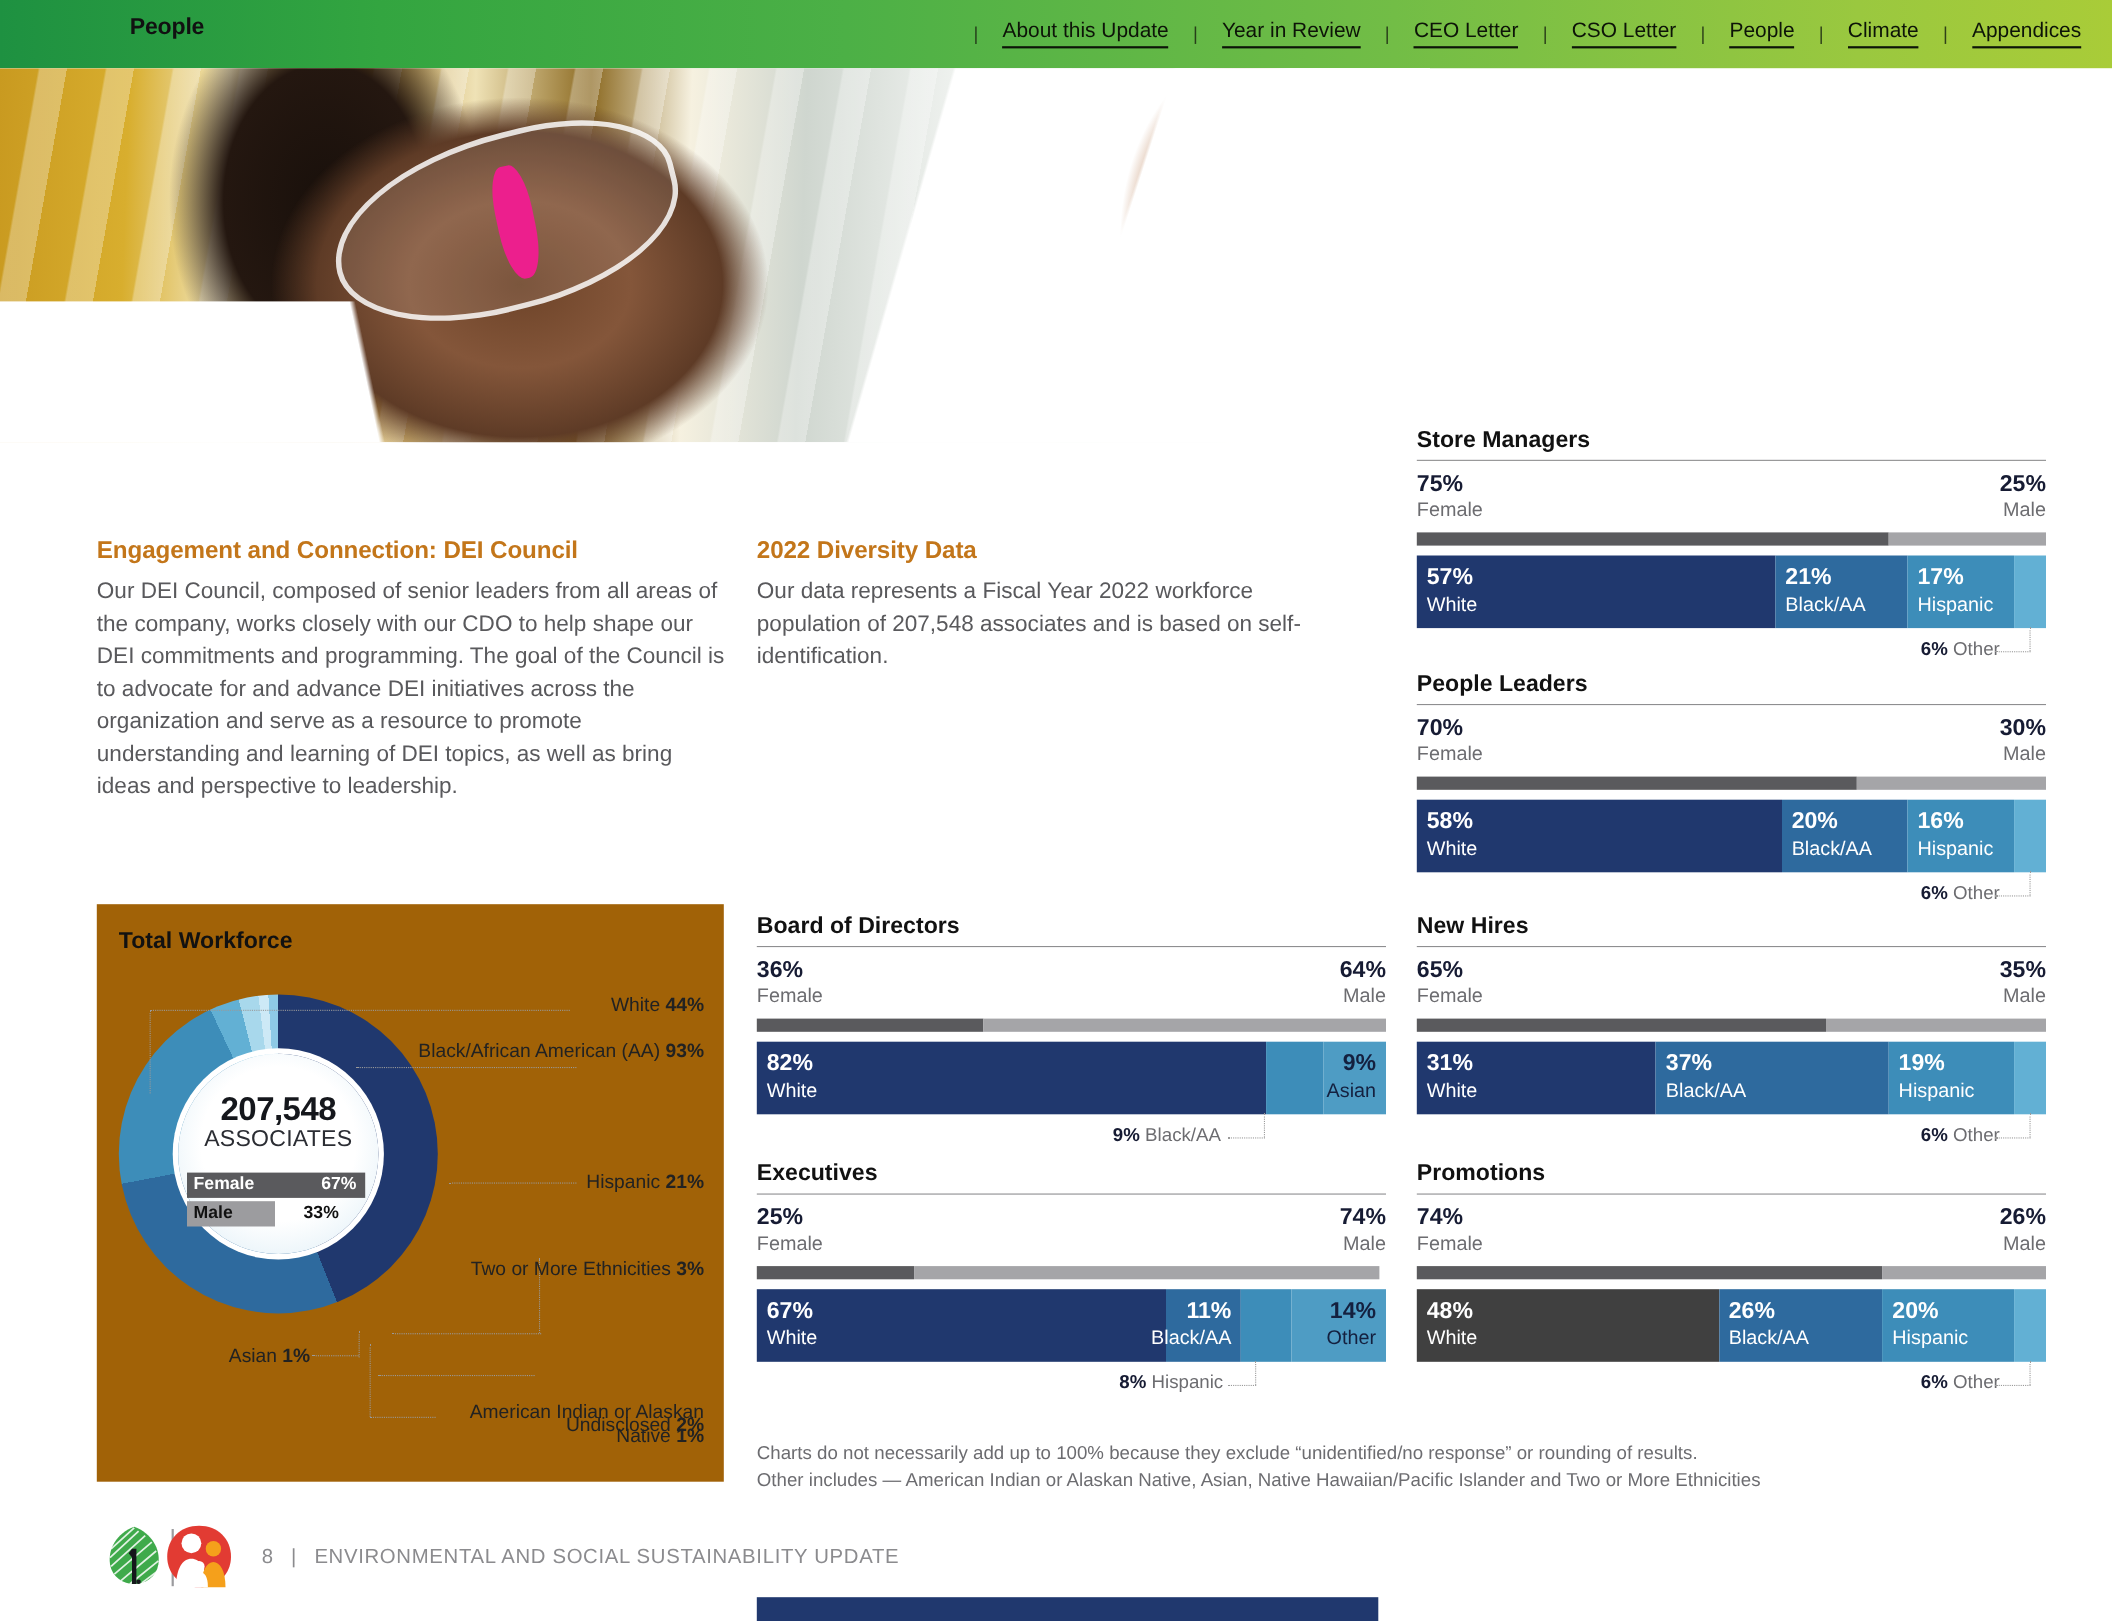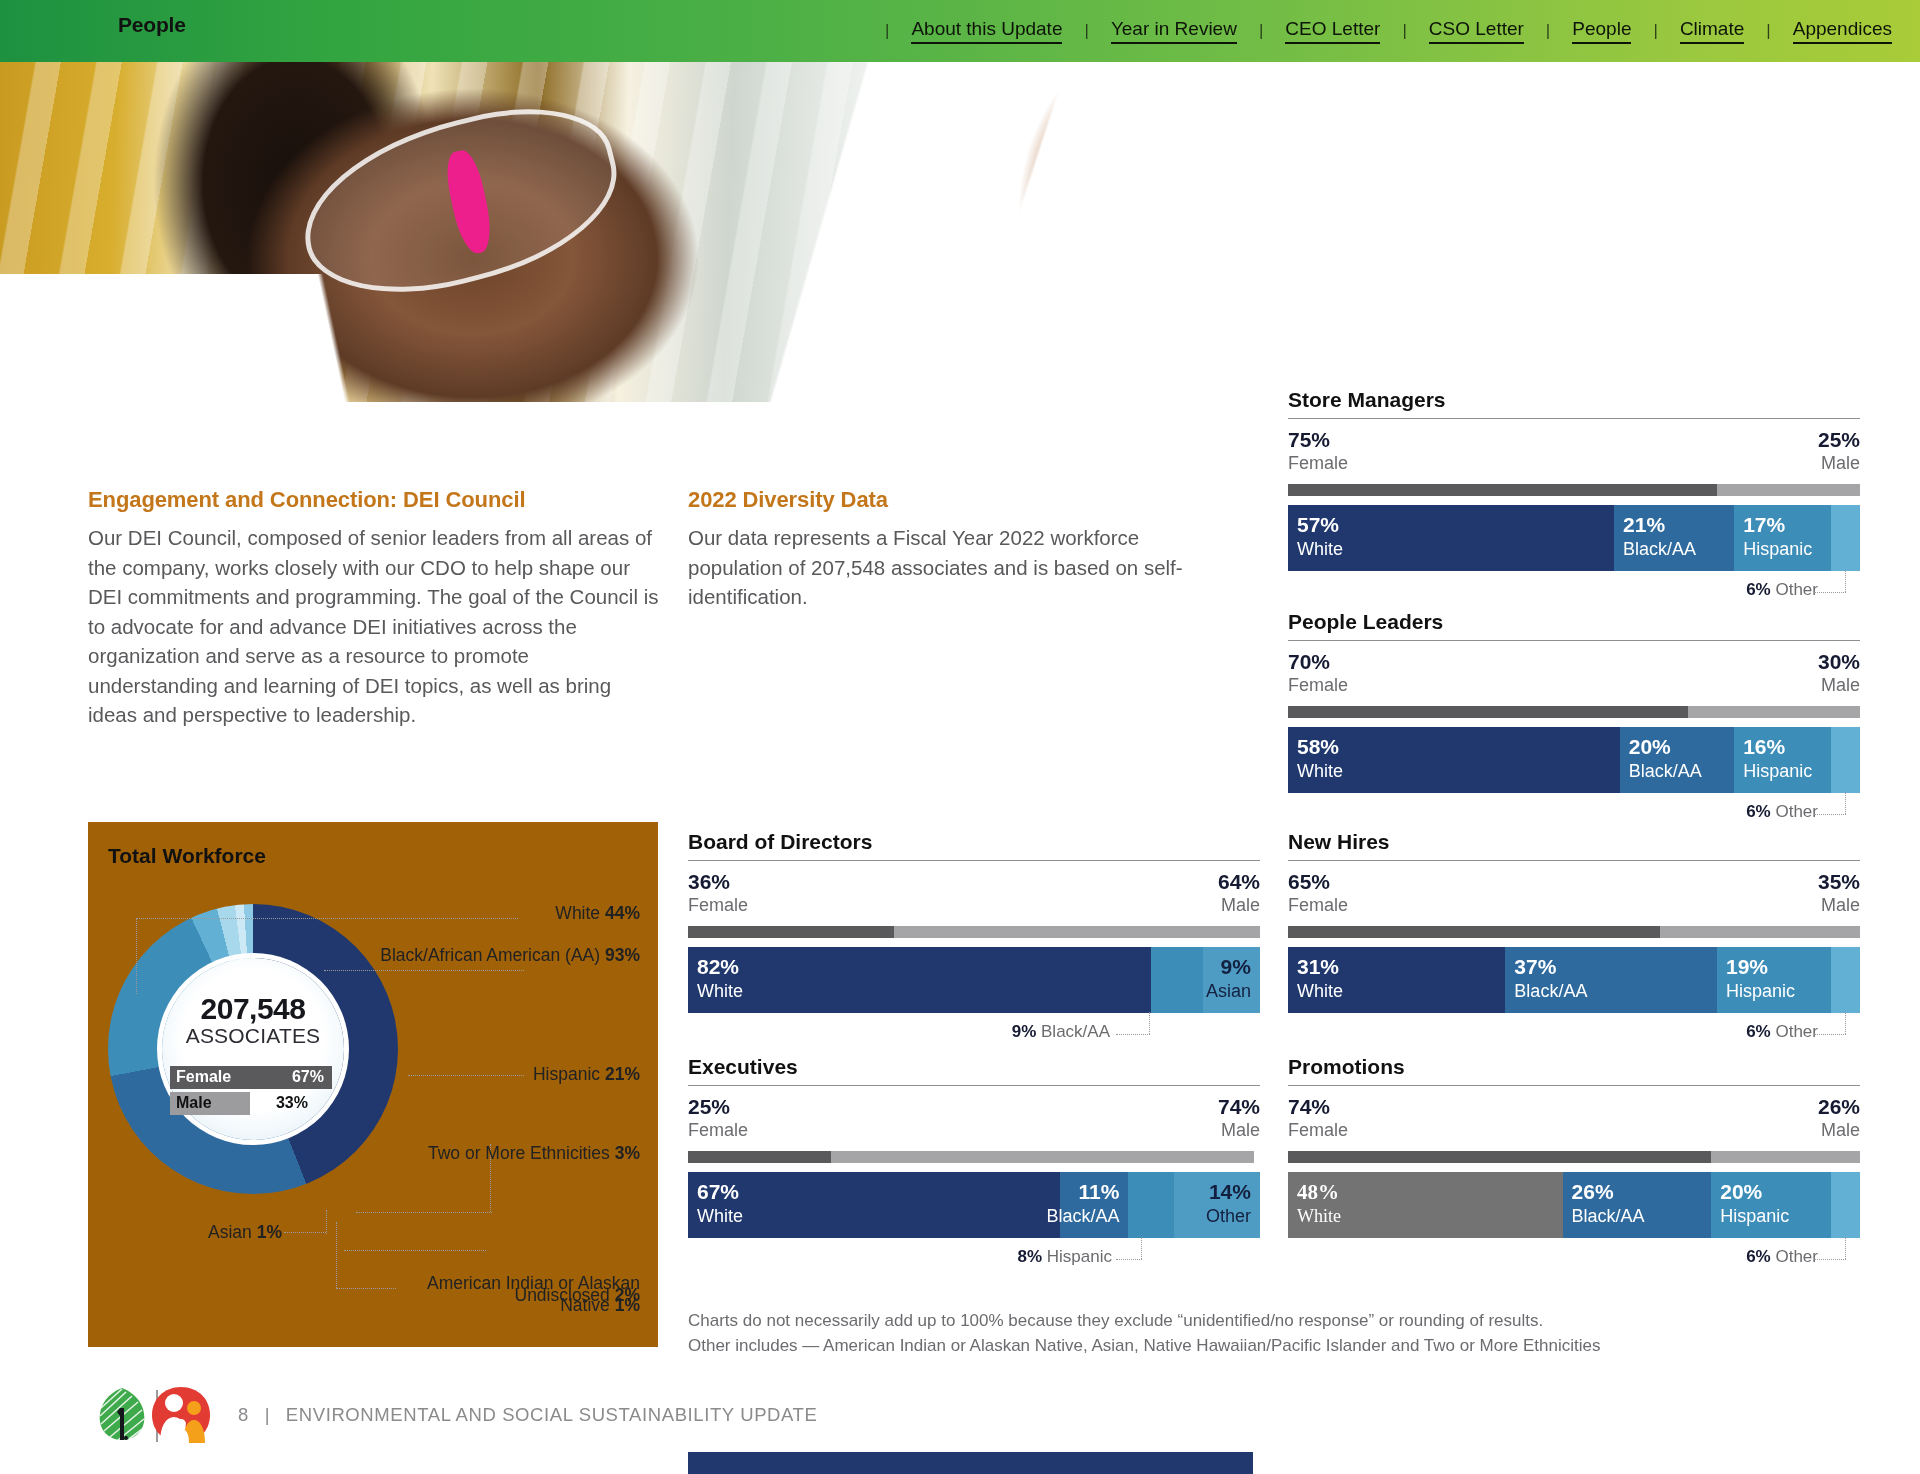--- a/index.html
+++ b/index.html
@@ -462,21 +462,21 @@
       <span class="gl-left-pct">74%</span>
       <span class="gl-left-lbl">Female</span>
       <span class="gl-right-pct">26%</span>
       <span class="gl-right-lbl">Male</span>
     </div>
     <div class="gbar">
       <div class="f" style="width:74%"></div>
         <div class="m" style="width:26%"></div>
     </div>
     <div class="ebar">
-      <div class="seg lft" style="width:48%;background:#737373;font-family:Liberation Serif, serif;">
+      <div class="seg lft" style="width:48%;background:#404040;">
         <span class="sp" style="color:#fff">48%</span>
         <span class="sl" style="color:#fff">White</span>
       </div>
       <div class="seg lft" style="width:26%;background:#2e6a9e;">
         <span class="sp" style="color:#fff">26%</span>
         <span class="sl" style="color:#fff">Black/AA</span>
       </div>
       <div class="seg lft" style="width:21%;background:#3d8db9;">
         <span class="sp" style="color:#fff">20%</span>
         <span class="sl" style="color:#fff">Hispanic</span>

